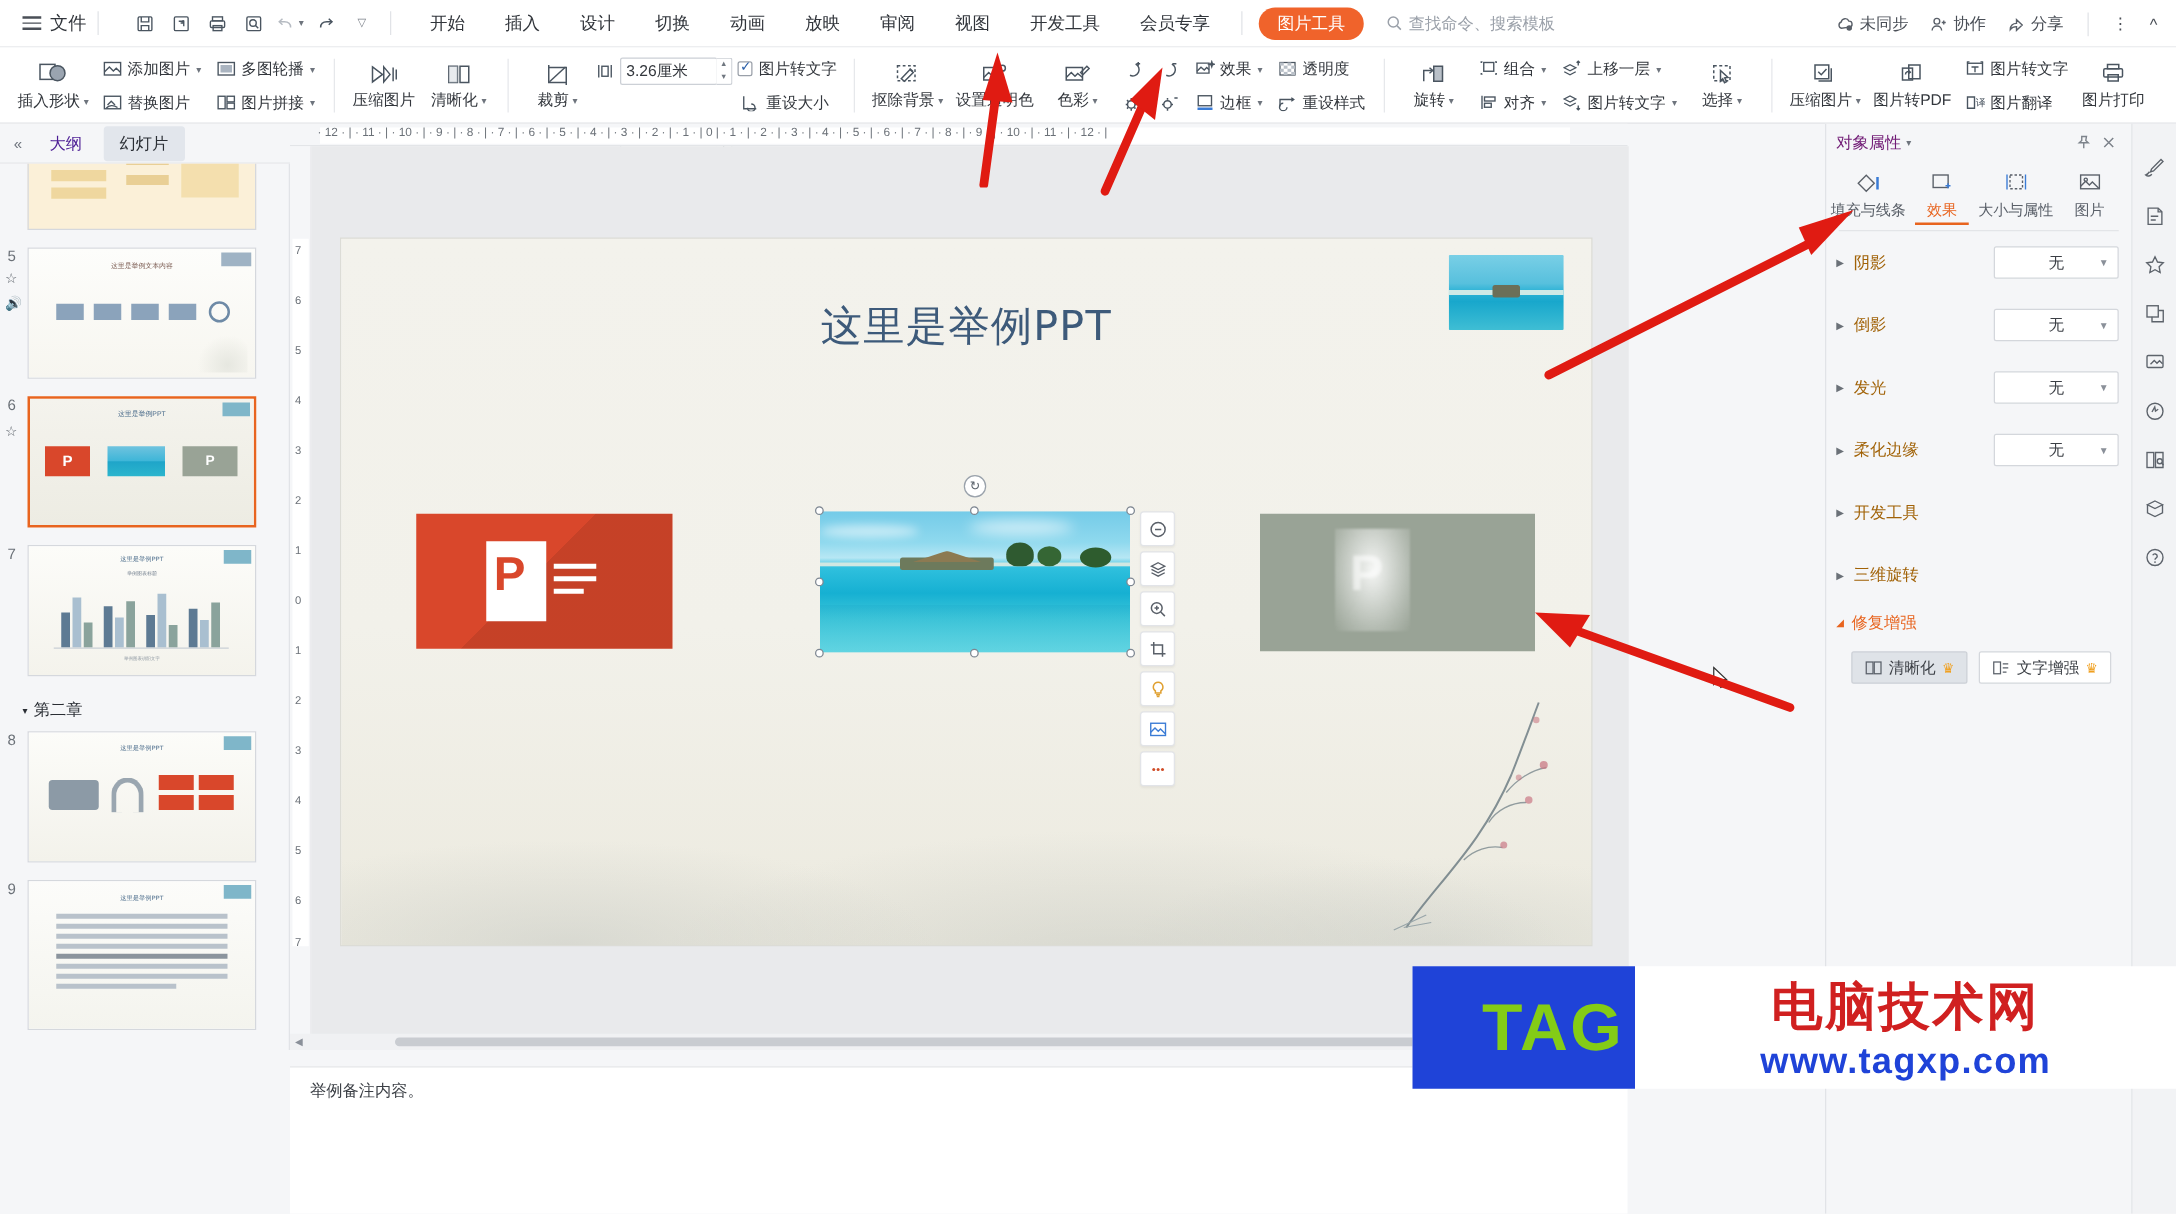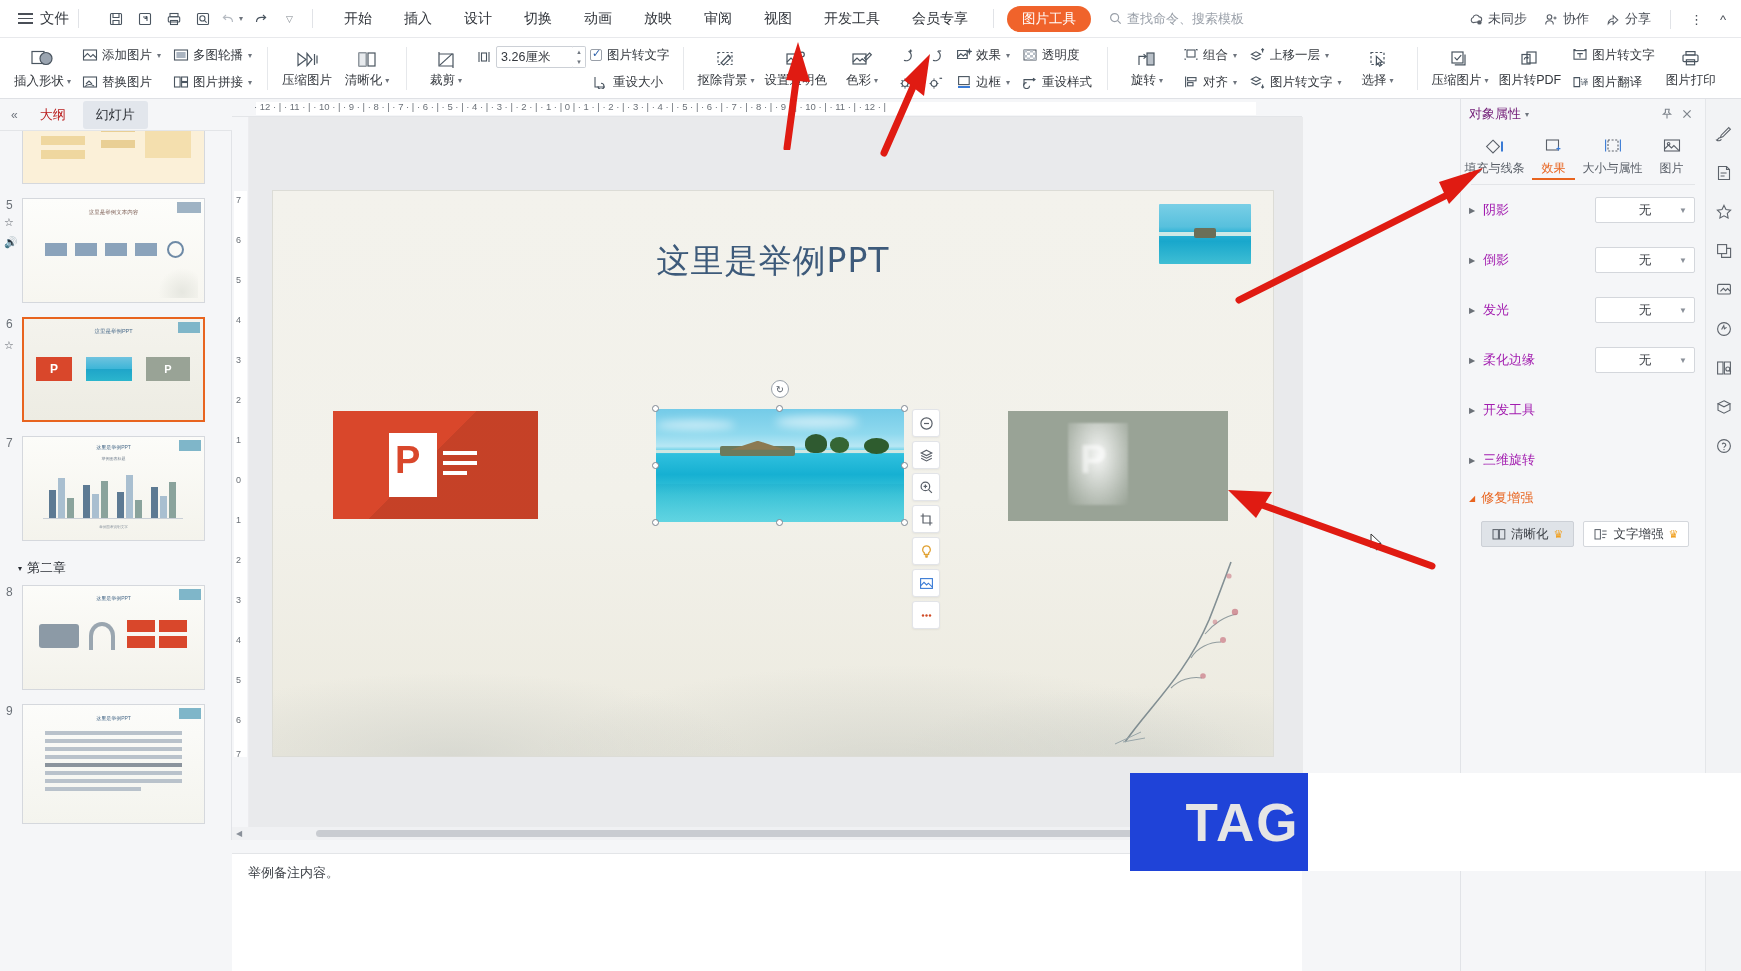--- a/index.html
+++ b/index.html
@@ -42,21 +42,21 @@
   .spin{display:flex;flex-direction:column;width:13px;height:22px;border:1px solid #ccd0d6;border-left:none;border-radius:0 2px 2px 0;margin-left:-5px;background:#fff;}
   .spin i{flex:1;display:flex;align-items:center;justify-content:center;font-size:6px;color:#707780;}
   .chkrow{display:flex;align-items:center;gap:5px;font-size:12.5px;color:#33373d;height:26px;padding:0 4px;cursor:pointer;white-space:nowrap;}
   .chk{width:12px;height:12px;border:1px solid #9aa0a9;border-radius:2px;background:#fff;position:relative;}
   .chk:after{content:"✓";position:absolute;left:1px;top:-3px;font-size:11px;color:#2b5fa8;}
   svg{display:block;}
 
   
   .subbar{position:absolute;top:99px;left:0;width:232px;height:32px;background:#f5f6f8;display:flex;align-items:center;gap:4px;padding-left:6px;border-bottom:1px solid #e3e5e8;}
   .collapse-ic{color:#6e747d;font-size:12px;padding:2px 5px;cursor:pointer;}
-  .sbtab{font-size:13px;color:#b91c1c;padding:5px 13px;border-radius:3px;cursor:pointer;}
+  .sbtab{font-size:13px;color:#4c1d95;padding:5px 13px;border-radius:3px;cursor:pointer;}
   .sbtab.active{background:#e2e6ec;color:#2a2e34;}
 
   
   .slidepanel{position:absolute;top:131px;left:0;width:232px;height:709px;background:#f5f6f8;overflow:hidden;border-right:1px solid #e1e3e7;}
   .slide-item{position:relative;margin:0 0 14px 0;padding-left:22px;}
   .sl-num{position:absolute;left:6px;top:0;font-size:12px;color:#6b7178;}
   .sl-thumb{width:183px;height:105px;border:1px solid #d5d8dd;background:#fff;position:relative;overflow:hidden;cursor:pointer;}
   .sl-thumb.sel{border:2px solid #e8641f;}
   .sl-icons{position:absolute;left:4px;top:18px;display:flex;flex-direction:column;gap:7px;color:#5d636b;font-size:11px;}
   .chap{font-size:13px;color:#2a2e34;padding:4px 0 8px 18px;display:flex;align-items:center;gap:5px;}
@@ -100,21 +100,21 @@
   .rp-head .sp{flex:1;}
   .rp-ic{color:#7d838b;font-size:12px;padding:0 4px;cursor:pointer;}
   .rp-tabs{display:flex;align-items:flex-end;justify-content:space-around;height:54px;padding:0 4px;}
   .rp-tab{display:flex;flex-direction:column;align-items:center;gap:3px;cursor:pointer;padding-bottom:3px;width:57px;position:relative;}
   .rp-tab span{font-size:12px;color:#5a6069;white-space:nowrap;}
   .rp-tab.active span{color:#e8641f;}
   .rp-tab.active:after{content:"";position:absolute;left:7px;right:7px;bottom:0;height:2px;background:#e8641f;}
   .rp-div{height:1px;background:#e3e5e8;margin:4px 10px 0 10px;}
   .prow{display:flex;align-items:center;height:50px;padding:0 10px 0 8px;}
   .ptri{font-size:8px;color:#6b7178;width:14px;}
-  .plbl{font-size:13px;color:#a21caf;flex:0 0 auto;min-width:70px;}
+  .plbl{font-size:13px;color:#a16207;flex:0 0 auto;min-width:70px;}
   .psel{margin-left:auto;width:100px;height:26px;border:1px solid #d4d7dc;background:#fff;border-radius:2px;display:flex;align-items:center;justify-content:center;position:relative;font-size:12.5px;color:#3b3f45;cursor:pointer;}
   .psel .dc{position:absolute;right:7px;font-size:8px;color:#8a9099;}
   .prow.plain{height:50px;}
   .sect-hd{display:flex;align-items:center;gap:6px;padding:4px 8px;color:#e8641f;font-size:13px;cursor:pointer;}
   .sect-hd .tri{font-size:8px;}
   .enh-row{display:flex;gap:9px;padding:10px 0 0 20px;}
   .enh-btn{display:flex;align-items:center;gap:5px;border:1px solid #d4d7dc;background:#fff;border-radius:2px;height:26px;padding:0 10px;font-size:12.5px;color:#3b3f45;cursor:pointer;}
   .enh-btn.on{background:#dfe3e8;border-color:#ccd0d6;}
   .crown{color:#f0a020;font-size:11px;}
   .cursor-ar{position:absolute;left:1370px;top:533px;width:13px;height:19px;}
@@ -127,21 +127,21 @@
   .hscroll{position:absolute;left:232px;bottom:131px;width:1070px;height:13px;background:#f0f1f3;display:flex;align-items:center;}
   .hscroll .thumbb{height:7px;background:#c9ccd1;border-radius:4px;margin-left:70px;width:870px;}
   .hs-ar{font-size:8px;color:#8a9099;padding:0 4px;}
   .notes{position:absolute;left:232px;bottom:0;width:1070px;height:118px;background:#fff;border-top:1px solid #e3e5e8;padding:10px 16px;font-size:13px;color:#3b3f45;}
 
   
   .ann{position:absolute;pointer-events:none;}
 
   
   .wm{position:absolute;left:1130px;top:773px;width:611px;height:98px;background:#fff;display:flex;align-items:center;}
-  .wm-tag{width:178px;height:98px;background:#1f43d8;display:flex;align-items:center;justify-content:center;color:#e5e5e5;font-size:53px;font-weight:bold;letter-spacing:2px;padding-left:47px;}
+  .wm-tag{width:178px;height:98px;background:#1f43d8;display:flex;align-items:center;justify-content:center;color:#84cc16;font-size:53px;font-weight:bold;letter-spacing:2px;padding-left:47px;}
   .wm-right{flex:1;display:flex;flex-direction:column;align-items:center;justify-content:center;}
   .wm-cn{color:#d02020;font-size:41px;font-weight:bold;letter-spacing:2px;}
   .wm-url{color:#1f43d8;font-size:29px;font-weight:bold;letter-spacing:1px;}
 </style>
 </head>
 <body>
 
 <div class="app">
 
   <div class="tabstrip-top">
@@ -1070,15 +1070,19 @@
     <path d="M14 140 L232 30" stroke="#e01b12" stroke-width="7" stroke-linecap="round"></path>
     <path d="M258 8 L224 44 L214 22 Z" fill="#e01b12"></path>
   </svg>
   <svg class="ann" style="left:1220px;top:480px;width:230px;height:100px;" viewBox="0 0 230 100">
     <path d="M212 86 L34 22" stroke="#e01b12" stroke-width="7" stroke-linecap="round"></path>
     <path d="M8 10 L52 12 L36 38 Z" fill="#e01b12"></path>
   </svg>
 
   <div class="wm">
     <div class="wm-tag">TAG</div>
+    <div class="wm-right">
+      <div class="wm-cn">电脑技术网</div>
+      <div class="wm-url">www.tagxp.com</div>
+    </div>
   </div>
 
 </div>
 
 </body></html>

